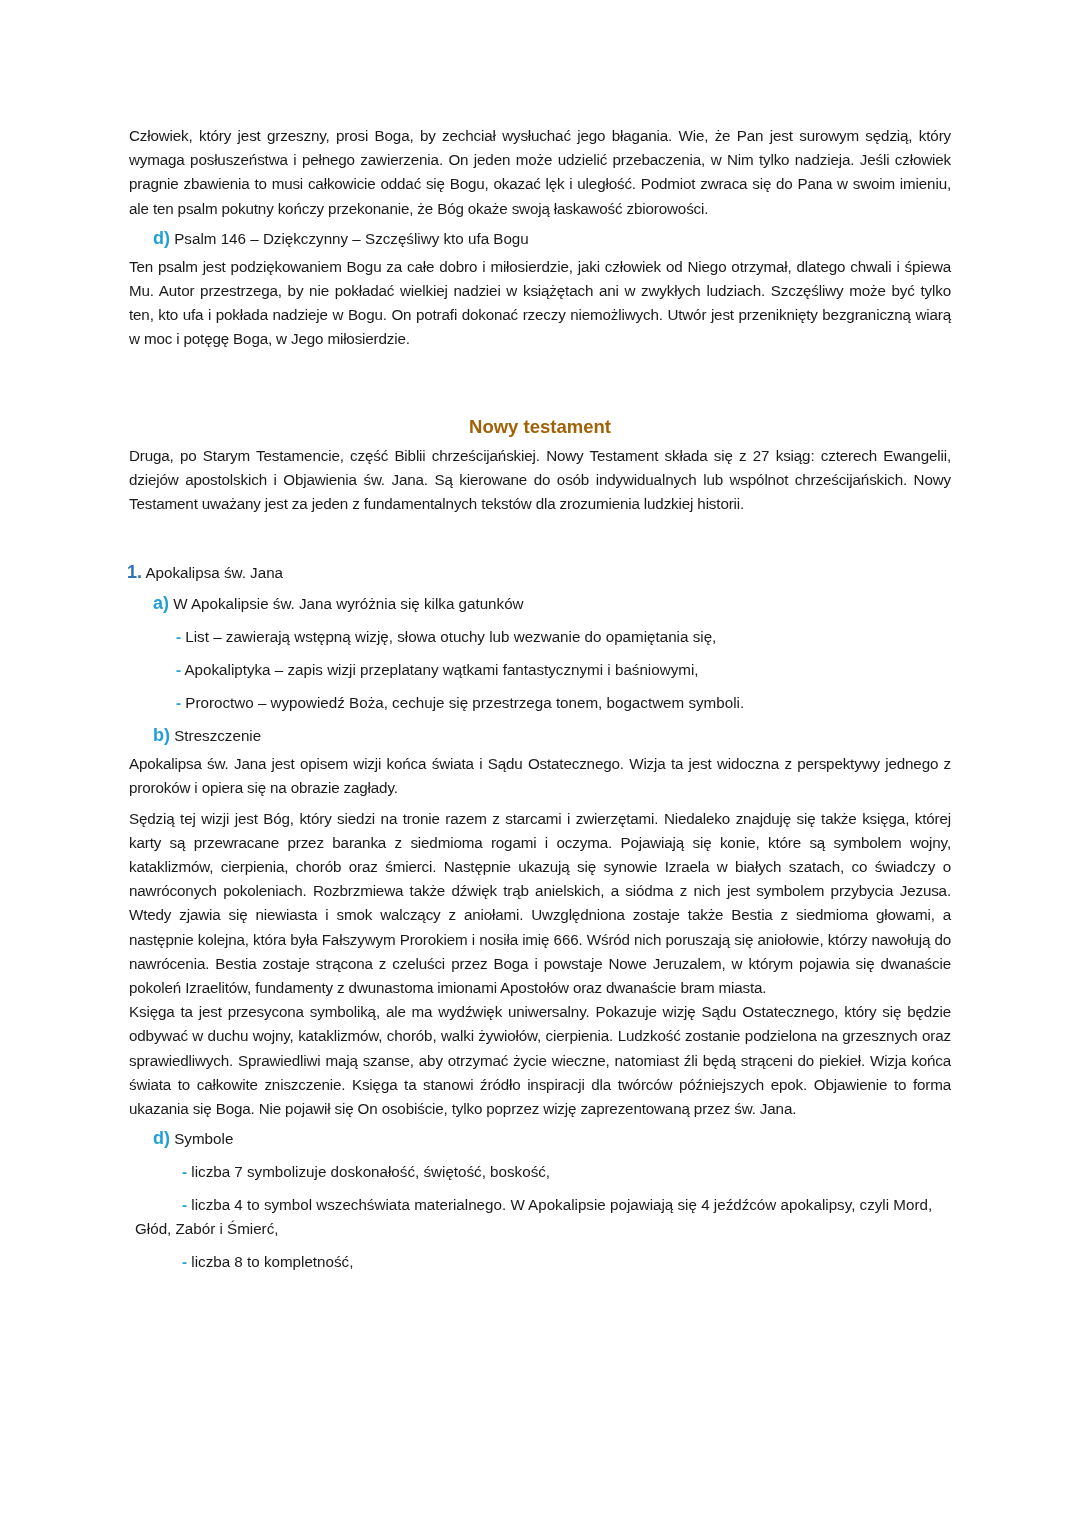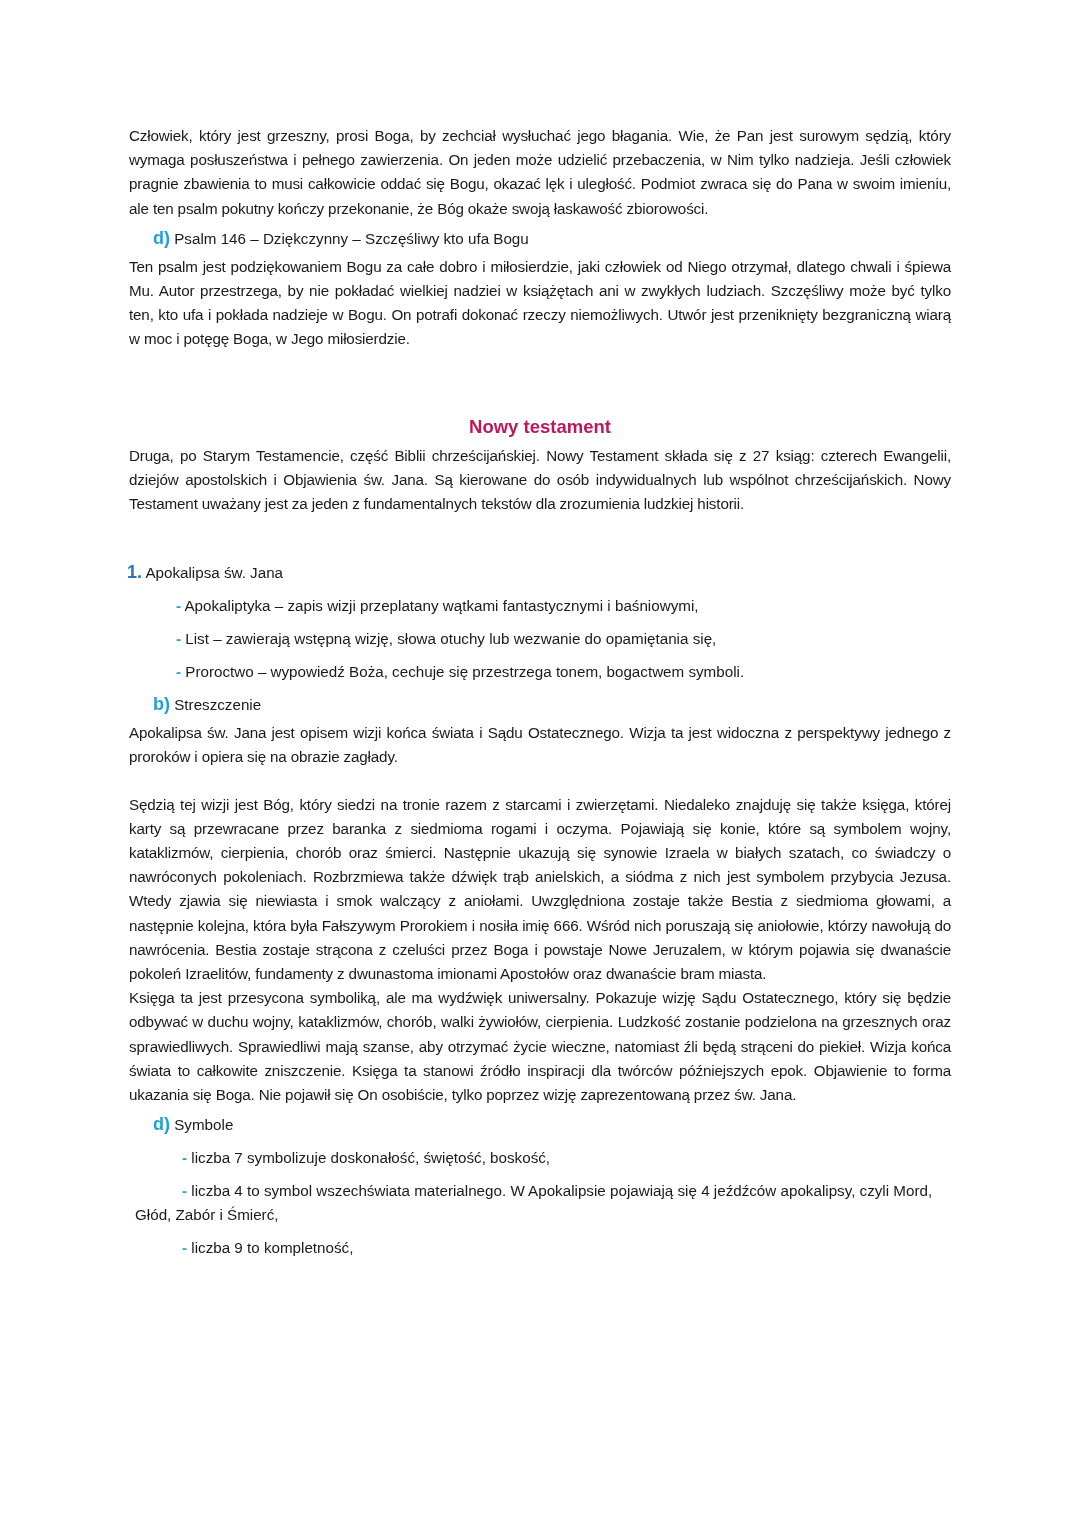--- a/index.html
+++ b/index.html
@@ -6,28 +6,28 @@
   body {
     width: 1080px; height: 1527px; position: relative; overflow: hidden;
     font-family: "Liberation Sans", sans-serif;
     color: #1a1a1a;
   }
   .page { position: absolute; left: 129px; top: 124px; width: 822px; }
   .p {
     font-size: 15.2px; line-height: 24.2px; margin: 0; text-align: justify;
     letter-spacing: -0.15px;
   }
-  .gap6 { margin-top: 23px; }
+  .gap6 { margin-top: 6px; }
   .sub {
     font-size: 15.2px; line-height: 24px; margin: 5px 0 4px 24px;
   }
   .marker-letter { color: #21a0d8; font-weight: bold; font-size: 18px; }
   .marker-num { color: #2e74b5; font-weight: bold; font-size: 18px; }
   .title {
-    text-align: center; color: #be185d; font-weight: bold; font-size: 18.5px;
+    text-align: center; color: #a16207; font-weight: bold; font-size: 18.5px;
     margin: 62px 0 4px 0; line-height: 26px;
   }
   .section-head { font-size: 15.2px; line-height: 24px; margin: 44px 0 6px -2px; }
   .bullet { font-size: 15.2px; line-height: 24px; margin: 9px 0 0 47px; }
   .bullet .dash { color: #21a0d8; font-weight: bold; }
   .sym-item { font-size: 15.2px; line-height: 24px; margin-top: 9px; text-indent: 47px; margin-left: 6px; }
   .sym-item .dash { color: #21a0d8; font-weight: bold; }
 </style>
 </head>
 <body>
@@ -43,27 +43,31 @@
   <p class="p">Ten psalm jest podziękowaniem Bogu za całe dobro i miłosierdzie, jaki człowiek od Niego otrzymał, dlatego chwali i śpiewa Mu. Autor przestrzega, by nie pokładać wielkiej nadziei w książętach ani w zwykłych ludziach. Szczęśliwy może być tylko ten, kto ufa  i pokłada nadzieje w Bogu. On potrafi dokonać rzeczy niemożliwych. Utwór jest przeniknięty bezgraniczną wiarą w moc i potęgę Boga, w Jego miłosierdzie.</p>
 
   <div class="title">Nowy testament</div>
   <p class="p">Druga, po Starym Testamencie, część Biblii chrześcijańskiej. Nowy Testament składa się z 27 ksiąg: czterech Ewangelii, dziejów apostolskich i Objawienia św. Jana. Są kierowane do osób indywidualnych lub wspólnot chrześcijańskich. Nowy Testament uważany jest za jeden z fundamentalnych tekstów dla zrozumienia ludzkiej historii.</p>
 
   <div class="section-head">
     <span class="marker-num">1.</span>
     <span>Apokalipsa św. Jana</span>
   </div>
 
-  <div class="bullet">
-    <span class="dash">-</span>
-    <span>Apokaliptyka – zapis wizji przeplatany wątkami fantastycznymi i baśniowymi,</span>
+  <div class="sub">
+    <span class="marker-letter">a)</span>
+    <span>W Apokalipsie św. Jana wyróżnia się kilka gatunków</span>
   </div>
   <div class="bullet">
     <span class="dash">-</span>
     <span>List – zawierają wstępną wizję, słowa otuchy lub wezwanie do opamiętania się,</span>
+  </div>
+  <div class="bullet">
+    <span class="dash">-</span>
+    <span>Apokaliptyka – zapis wizji przeplatany wątkami fantastycznymi i baśniowymi,</span>
   </div>
   <div class="bullet">
     <span class="dash">-</span>
     <span>Proroctwo – wypowiedź Boża, cechuje się przestrzega tonem, bogactwem symboli.</span>
   </div>
 
   <div class="sub" style="margin-top:8px">
     <span class="marker-letter">b)</span>
     <span>Streszczenie</span>
   </div>
@@ -79,16 +83,16 @@
   <div class="sym-item">
     <span class="dash">-</span>
     <span>liczba 7 symbolizuje doskonałość, świętość, boskość,</span>
   </div>
   <div class="sym-item">
     <span class="dash">-</span>
     <span>liczba 4 to symbol wszechświata materialnego. W Apokalipsie pojawiają się 4 jeźdźców apokalipsy, czyli Mord, Głód, Zabór i Śmierć,</span>
   </div>
   <div class="sym-item">
     <span class="dash">-</span>
-    <span>liczba 9 to kompletność,</span>
+    <span>liczba 8 to kompletność,</span>
   </div>
 
 </div>
 
 </body></html>

